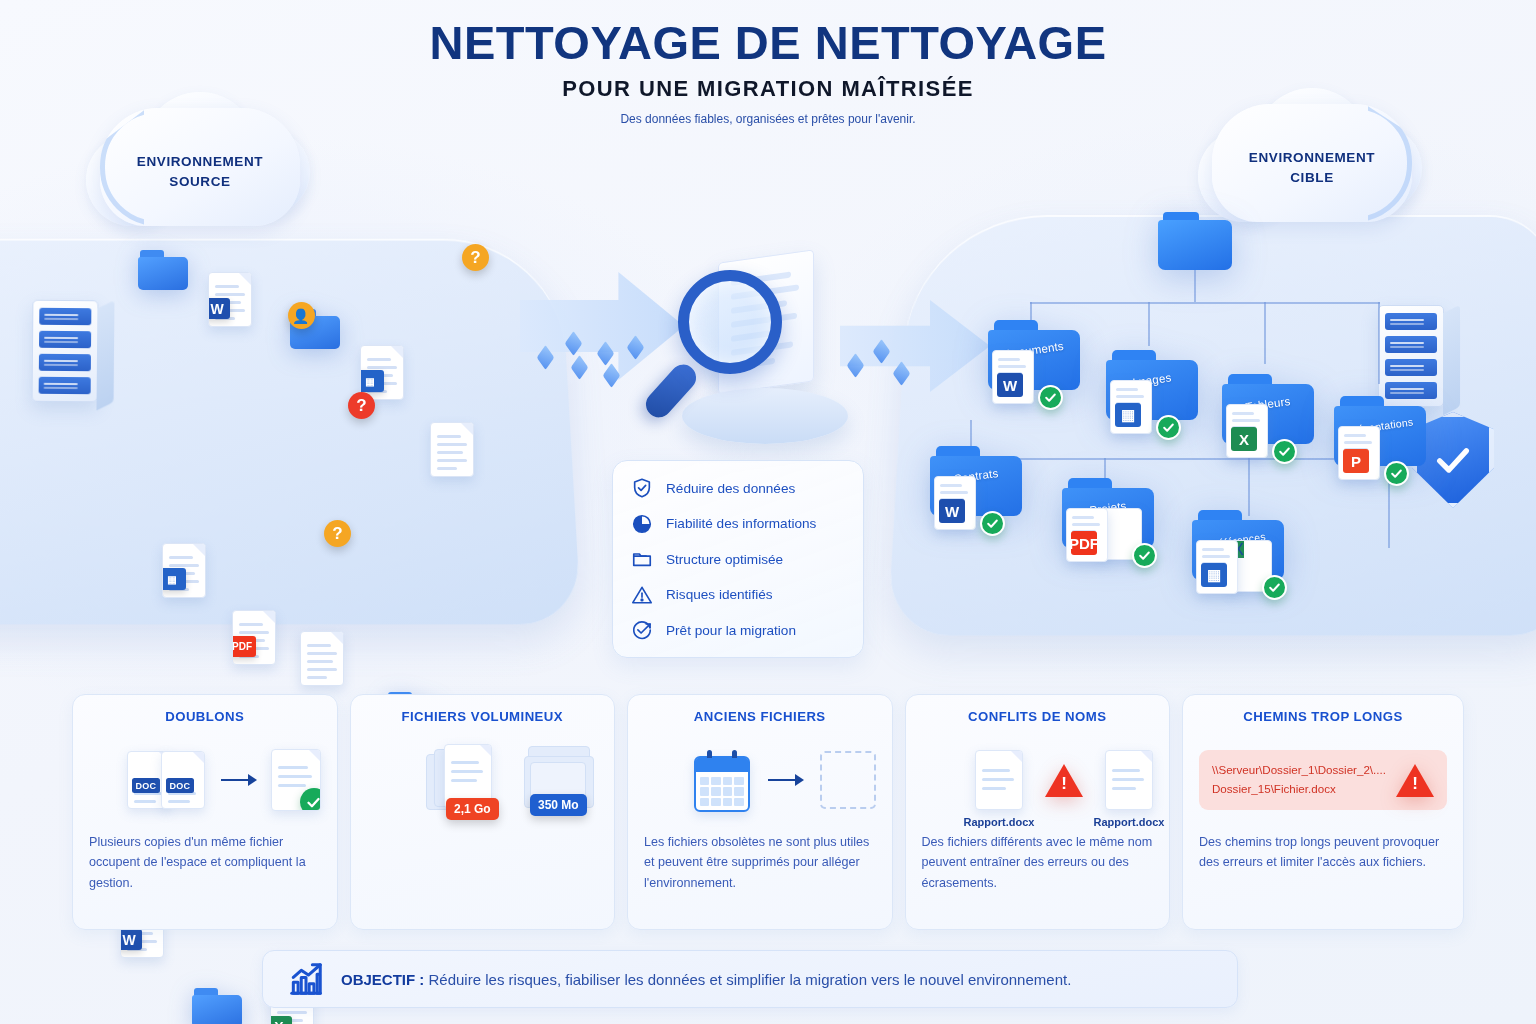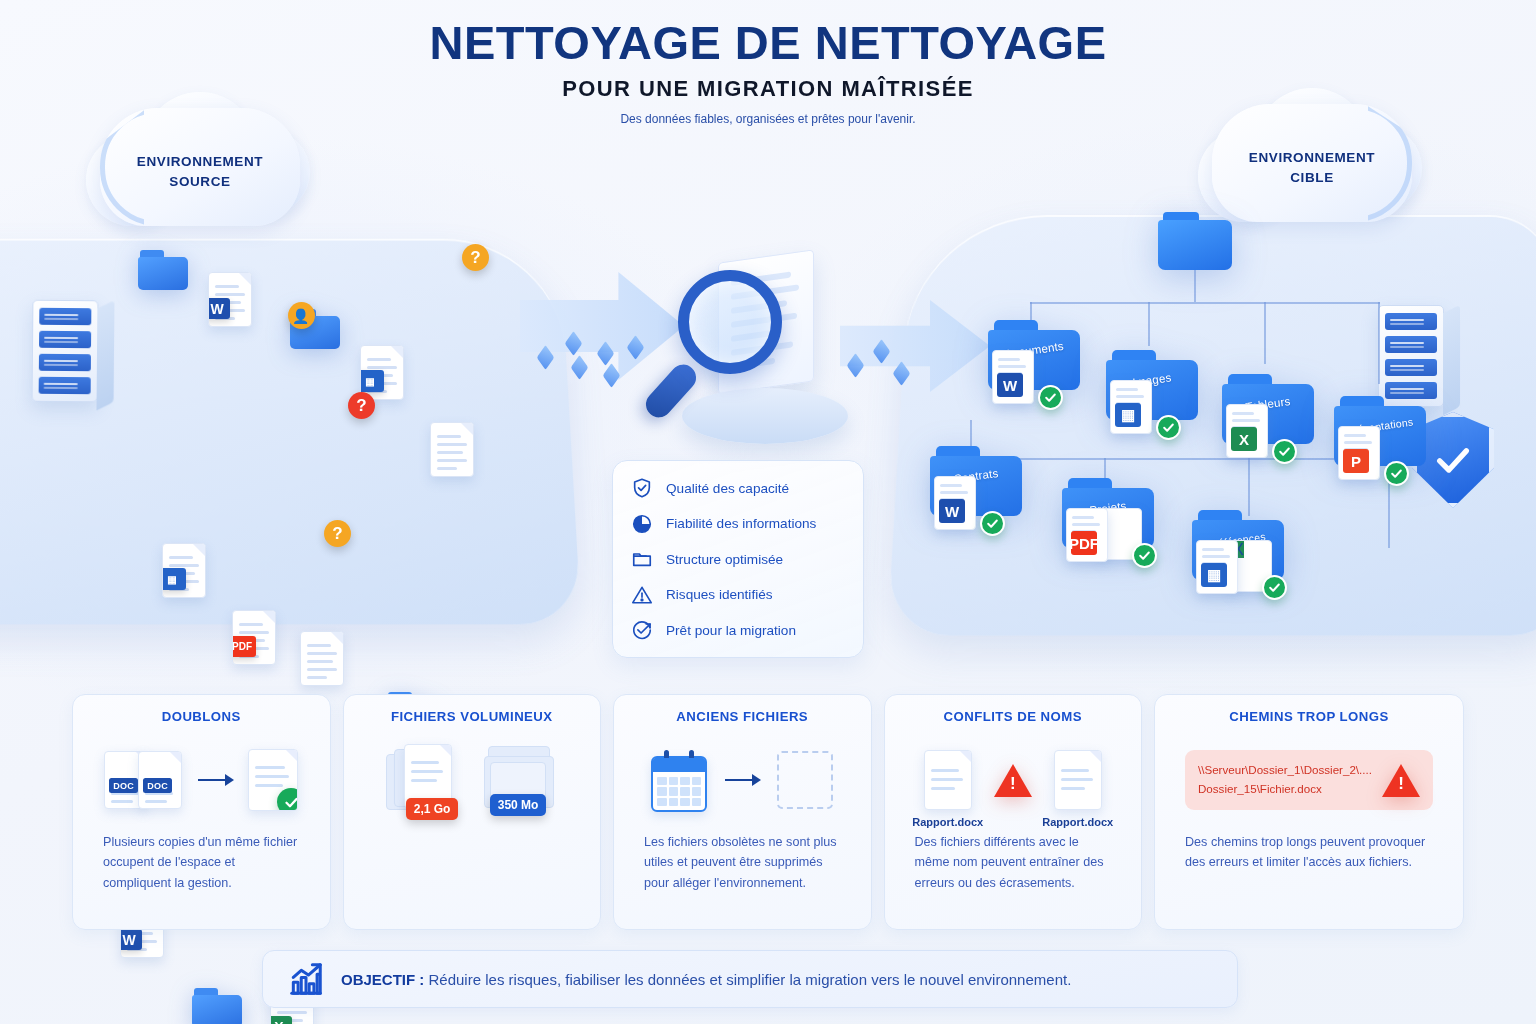--- a/index.html
+++ b/index.html
@@ -307,31 +307,31 @@
   #vigilance-title {
     left:0; right:0; top:662px; text-align:center;
     font-size:16.5px; font-weight:bold; letter-spacing:.6px; color:#1850cf;
   }
 
   
   #cards { left:72px; top:694px; width:1392px; display:flex; gap:12px; }
   .card {
     flex:1; background:linear-gradient(170deg,#fbfcff 0%,#f3f7fe 100%);
     border:1.4px solid #dce7f8; border-radius:13px;
-    padding:14px 30px 16px; height:236px;
+    padding:14px 16px 16px; height:236px;
     display:flex; flex-direction:column; align-items:center;
     box-shadow:0 5px 16px rgba(110,150,215,.09);
   }
   .card h3 {
     font-size:13.2px; font-weight:bold; letter-spacing:.45px;
     color:#1850cf; text-align:center; margin-bottom:4px;
   }
   .card .visual {
     height:104px; width:100%; position:relative;
-    display:flex; align-items:center; justify-content:center; gap:6px;
+    display:flex; align-items:center; justify-content:flex-end; gap:6px;
   }
   .card p {
     font-size:12.6px; line-height:1.62; color:#3a5bb8;
     text-align:left; width:100%; font-weight:400;
   }
 
   
   .mini-doc {
     width:44px; height:58px; background:#fff; border:1px solid #dde7f8;
     border-radius:4px; position:relative; box-shadow:0 4px 11px rgba(100,140,200,.18);
@@ -618,21 +618,21 @@
 
   <div class="abs" id="checklist">
 
     <div class="ck-row">
       <span class="ico">
         <svg viewBox="0 0 24 24" fill="none" stroke="currentColor" stroke-width="1.8" stroke-linecap="round" stroke-linejoin="round">
           <path d="M12 2.5 20 5.5v6c0 5-3.4 8.6-8 10.1-4.6-1.5-8-5.1-8-10.1v-6z"></path>
           <path d="M8.2 11.8 11 14.6 16 9.2"></path>
         </svg>
       </span>
-      <span class="txt">Qualité des capacité</span>
+      <span class="txt">Réduire des données</span>
     </div>
 
     <div class="ck-row">
       <span class="ico">
         <svg viewBox="0 0 24 24" fill="none" stroke="currentColor" stroke-width="1.8">
           <circle cx="12" cy="12" r="9"></circle>
           <path d="M12 3 A9 9 0 0 1 21 12 L12 12 Z" fill="currentColor" stroke="none" opacity="0"></path>
           <path d="M12 12 L12 3 A9 9 0 1 0 21 12 Z" fill="currentColor" stroke="none"></path>
         </svg>
       </span>

